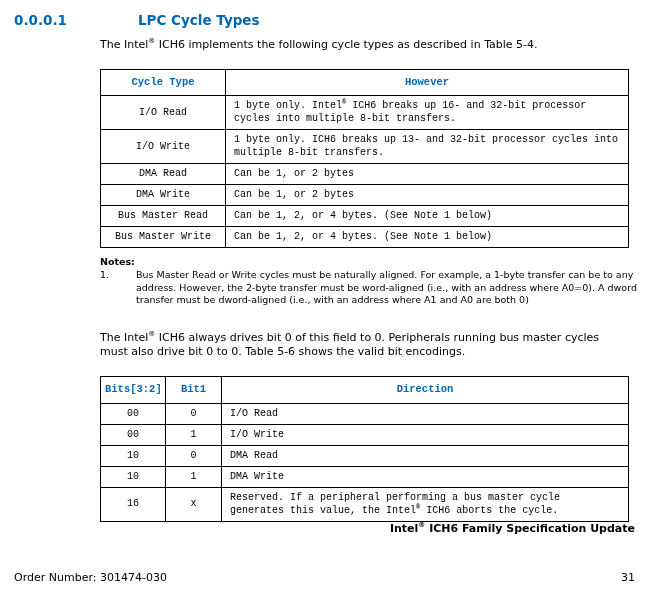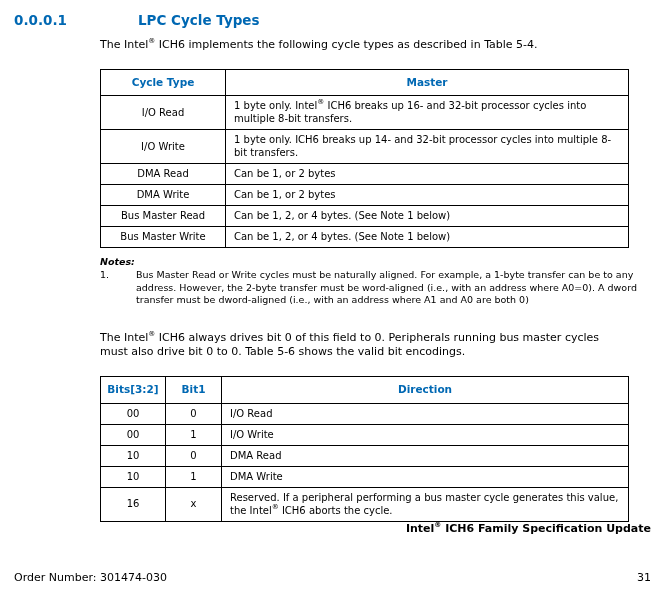--- a/index.html
+++ b/index.html
@@ -33,20 +33,21 @@
     font-size: 11px;
     line-height: 1.35;
     width: 524px;
   }
 
   table.doc-table {
     border-collapse: collapse;
     margin: 16px 0 0 86px;
     width: 529px;
     table-layout: fixed;
+    font-family: Liberation Mono, monospace;
   }
   table.doc-table th, table.doc-table td {
     border: 1px solid #000000;
     font-size: 10px;
     line-height: 1.3;
     vertical-align: middle;
   }
   table.doc-table th {
     color: #0068b3;
     font-weight: bold;
@@ -60,31 +61,31 @@
   .t1-col1 { width: 125px; }
   .t2-col1 { width: 65px; }
   .t2-col2 { width: 56px; }
 
   .notes {
     margin: 8px 0 0 86px;
     width: 537px;
     font-size: 9.5px;
     line-height: 1.32;
   }
-  .notes-label { font-weight: bold; font-style: italic; }
+  .notes-label { font-weight: bold; }
   .note-item { display: flex; }
   .note-num { flex: 0 0 36px; }
   .note-text { flex: 1; }
 
   .section-2 { margin-top: 24px; }
   .t2 { margin-top: 20px; }
 
   .footer {
     position: absolute;
-    left: 14px; right: 14px; bottom: 10px;
+    left: 14px; right: 30px; bottom: 10px;
   }
   .footer-doc-title {
     text-align: right;
     font-weight: bold;
     font-size: 11px;
     margin-bottom: 9px;
   }
   .footer-row {
     display: flex;
     justify-content: space-between;
@@ -101,29 +102,29 @@
     <div class="section-heading">
       <span class="section-number">0.0.0.1</span>
       <span class="section-title">LPC Cycle Types</span>
     </div>
     <p class="body-text">The Intel<sup class="reg">®</sup> ICH6 implements the following cycle types as described in Table 5-4.</p>
 
     <table class="doc-table t1">
       <tbody>
           <tr>
         <th class="t1-col1">Cycle Type</th>
-        <th>Master</th>
+        <th>However</th>
       </tr>
       <tr>
         <td class="c">I/O Read</td>
         <td>1 byte only. Intel<sup class="reg">®</sup> ICH6 breaks up 16- and 32-bit processor cycles into multiple 8-bit transfers.</td>
       </tr>
       <tr>
         <td class="c">I/O Write</td>
-        <td>1 byte only. ICH6 breaks up 14- and 32-bit processor cycles into multiple 8-bit transfers.</td>
+        <td>1 byte only. ICH6 breaks up 13- and 32-bit processor cycles into multiple 8-bit transfers.</td>
       </tr>
       <tr>
         <td class="c">DMA Read</td>
         <td>Can be 1, or 2 bytes</td>
       </tr>
       <tr>
         <td class="c">DMA Write</td>
         <td>Can be 1, or 2 bytes</td>
       </tr>
       <tr>

